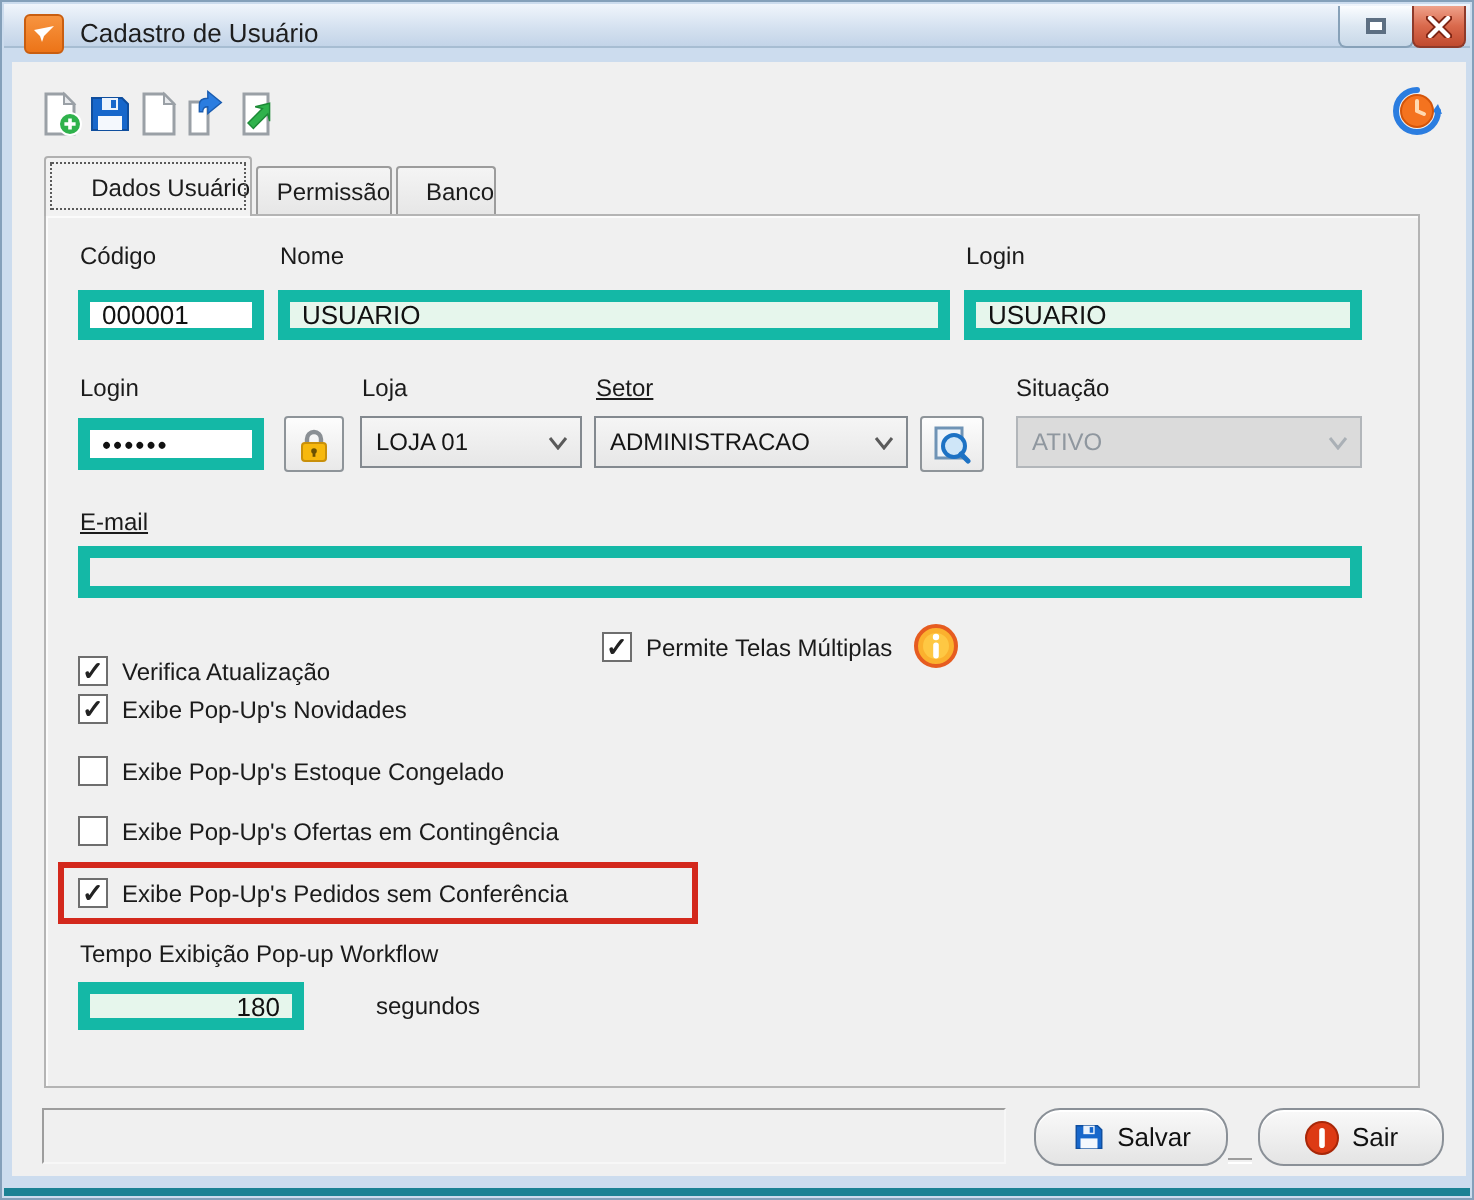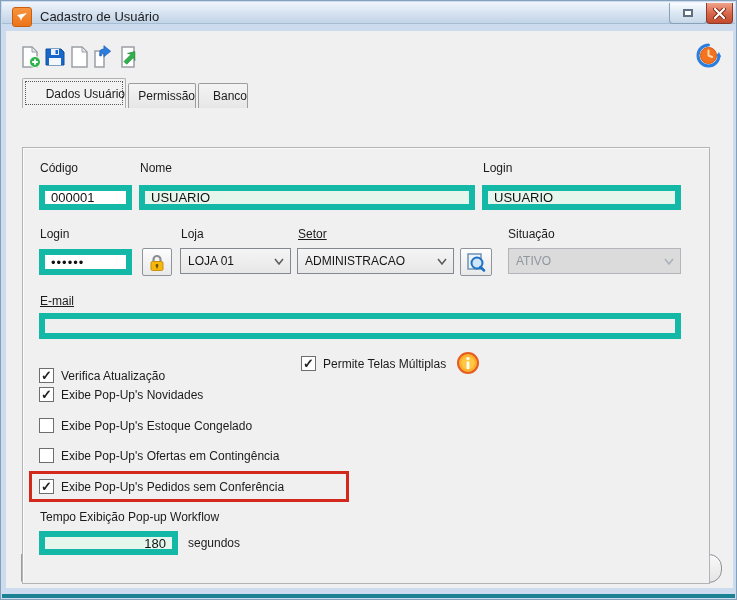--- a/index.html
+++ b/index.html
@@ -38,21 +38,21 @@
     position:absolute; font-size:12px; color:#1c1c1c; text-align:right;
     border:1px solid #9c9c9c; border-bottom:none; border-radius:2px 2px 0 0;
     background:linear-gradient(#f4f4f4,#e6e6e6); cursor:pointer;
   }
   .tab.active {
     background:#f2f2f2; border-color:#b0b0b0; z-index:3;
     outline:1px dotted #5a5a5a; outline-offset:-4px;
   }
   .pane {
     position:absolute; left:16px; top:76px; width:688px; height:437px;
-    background:#f0f0f0; border:1px solid #b4b4b4; box-shadow:inset 1px 1px 0 #fbfbfb; z-index:2;margin-top:40px;
+    background:#f0f0f0; border:1px solid #b4b4b4; box-shadow:inset 1px 1px 0 #fbfbfb; z-index:2;
   }
   .lbl { position:absolute; font-size:12px; color:#1b1b1b; white-space:nowrap; }
   .lbl.u { text-decoration:underline; }
   .tfield {
     position:absolute; height:25px; border:6px solid #14b8a6; background:#fff;
     font-family:"Liberation Sans",sans-serif; font-size:13px; color:#111; padding:0 6px;
   }
   .mint { background:#e6f6ec; }
   .combo {
     position:absolute; height:26px; border:1px solid #83898f;
@@ -244,21 +244,21 @@
         <span class="cb"></span>
         <span class="cblabel">Exibe Pop-Up's Ofertas em Contingência</span>
       </div>
       <div class="hlbox" style="left:6px;top:323px;width:320px;height:31px;"></div>
       <div class="cbrow" style="left:16px;top:331px;">
         <span class="cb checked"></span>
         <span class="cblabel">Exibe Pop-Up's Pedidos sem Conferência</span>
       </div>
 
       <span class="lbl" style="left:17px;top:362px;">Tempo Exibição Pop-up Workflow</span>
-      <input class="tfield mint" style="left: 16px; top: 383px; width: 139px; height: 24px; text-align: right;" value="180">
+      <input class="tfield mint" style="left: 16px; top: 383px; width: 113px; height: 24px; text-align: right;" value="180">
       <span class="lbl" style="left:165px;top:388px;">segundos</span>
     </div>
 
     <div class="statusbar"></div>
     <div class="mini-divider"></div>
     <div class="pushbtn" style="left:511px;width:97px;">
       <svg width="17" height="17" viewBox="0 0 24 24">
         <path d="M3 4 h15 l3 3 v13 H3 Z" fill="#1767cb" stroke="#0f4e9e"></path>
         <rect x="8" y="4" width="8" height="6" fill="#eaf2fc"></rect>
         <rect x="12.5" y="5" width="2.5" height="4" fill="#1767cb"></rect>

